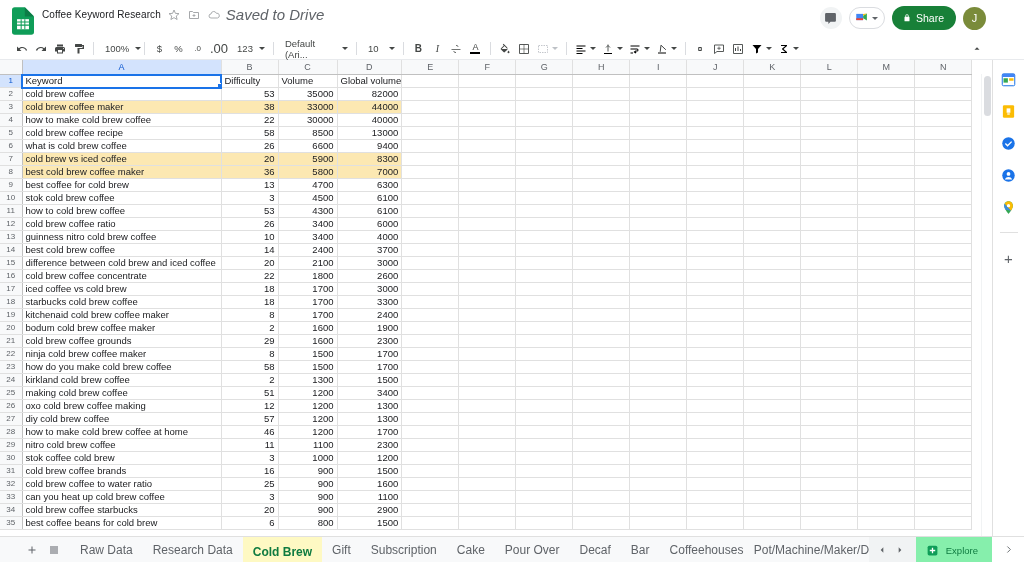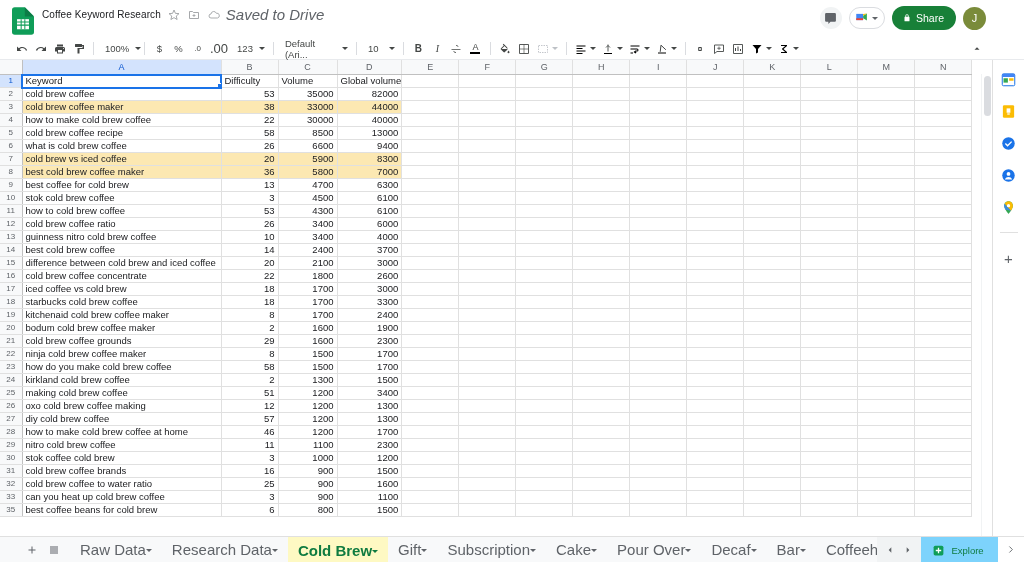--- a/index.html
+++ b/index.html
@@ -84,30 +84,30 @@
   .side-ic { width: 18px; height: 18px; display: flex; align-items: center; justify-content: center; cursor: pointer; border-radius: 3px; }
   .side-div { width: 18px; height: 1px; background: #e0e0e0; margin: 2px 0; }
   .side-plus { width: 18px; height: 18px; display: flex; align-items: center; justify-content: center; font-size: 15px; color: #5f6368; cursor: pointer; }
 
   
   .tabsbar { height: 26px; background: #f8f9fa; border-top: 1px solid #e0e0e0; display: flex; align-items: stretch; flex: 0 0 auto; position: relative; }
   .tabs-left { display: flex; align-items: center; gap: 2px; padding: 0 6px 0 22px; }
   .tab-icon-btn { width: 20px; height: 20px; display: flex; align-items: center; justify-content: center; cursor: pointer; border-radius: 50%; }
   .tab-icon-btn svg { width: 12px; height: 12px; fill: #5f6368; }
   .tabs-scroller { display: flex; align-items: stretch; overflow: hidden; flex: 0 1 auto; }
-  .sheet-tab { display: flex; align-items: center; gap: 0; padding: 0 10px; font-size: 15px; color: #5f6368; white-space: nowrap; cursor: pointer; height: 26px; line-height: 26px; }
+  .sheet-tab { display: flex; align-items: center; gap: 8px; padding: 0 10px; font-size: 12px; color: #5f6368; white-space: nowrap; cursor: pointer; height: 26px; line-height: 26px; flex-direction: column; }
   .sheet-tab .dcaret { border-top-color:#5f6368; }
   .sheet-tab.active { background: #fef9c3; color: #0f7b40; font-weight: bold; border-top: 2px solid transparent; }
   .sheet-tab.active .dcaret { border-top-color:#0f7b40; }
   .sheet-tab.clipped { max-width: 116px; overflow: hidden; }
   .tab-arrows { display: flex; align-items: center; gap: 4px; padding: 0 6px; background: #f1f3f4; height: 26px; }
   .tab-arrows .ar { width: 14px; height: 14px; display:flex; align-items:center; justify-content:center; cursor: pointer; }
   .tab-arrows svg { width: 8px; height: 8px; fill: #5f6368; }
   .tabs-spacer { flex: 1 1 auto; background: #f1f3f4; }
-  .explore-btn { display: flex; align-items: center; gap: 6px; padding: 0 14px 0 10px; background: #7dd3fc; cursor: pointer; height:26px; }
+  .explore-btn { display: flex; align-items: center; gap: 6px; padding: 0 14px 0 10px; background: #86efac; cursor: pointer; height:26px; }
   .explore-label { font-size: 9.5px; color: #0f7b40; }
   .explore-ic { width: 14px; height: 14px; display:flex; align-items:center; justify-content:center; }
   .tabs-far { width: 32px; display:flex; align-items:center; justify-content:center; background:#fff; }
   .tabs-far svg { width: 9px; height: 9px; fill:#5f6368; }
 </style>
 </head>
 <body>
 
 <div id="app">
 
@@ -920,20 +920,37 @@
               <td class="cell txt"></td>
               <td class="cell txt"></td>
               <td class="cell txt"></td>
               <td class="cell txt"></td>
               <td class="cell txt"></td>
               <td class="cell txt"></td>
               <td class="cell txt"></td>
               <td class="cell txt"></td>
             </tr>
             <tr>
+              <td class="rowhead">34</td>
+              <td class="cell txt">cold brew coffee starbucks</td>
+              <td class="cell num">20</td>
+              <td class="cell num">900</td>
+              <td class="cell num">2900</td>
+              <td class="cell txt"></td>
+              <td class="cell txt"></td>
+              <td class="cell txt"></td>
+              <td class="cell txt"></td>
+              <td class="cell txt"></td>
+              <td class="cell txt"></td>
+              <td class="cell txt"></td>
+              <td class="cell txt"></td>
+              <td class="cell txt"></td>
+              <td class="cell txt"></td>
+            </tr>
+            <tr>
               <td class="rowhead">35</td>
               <td class="cell txt">best coffee beans for cold brew</td>
               <td class="cell num">6</td>
               <td class="cell num">800</td>
               <td class="cell num">1500</td>
               <td class="cell txt"></td>
               <td class="cell txt"></td>
               <td class="cell txt"></td>
               <td class="cell txt"></td>
               <td class="cell txt"></td>

